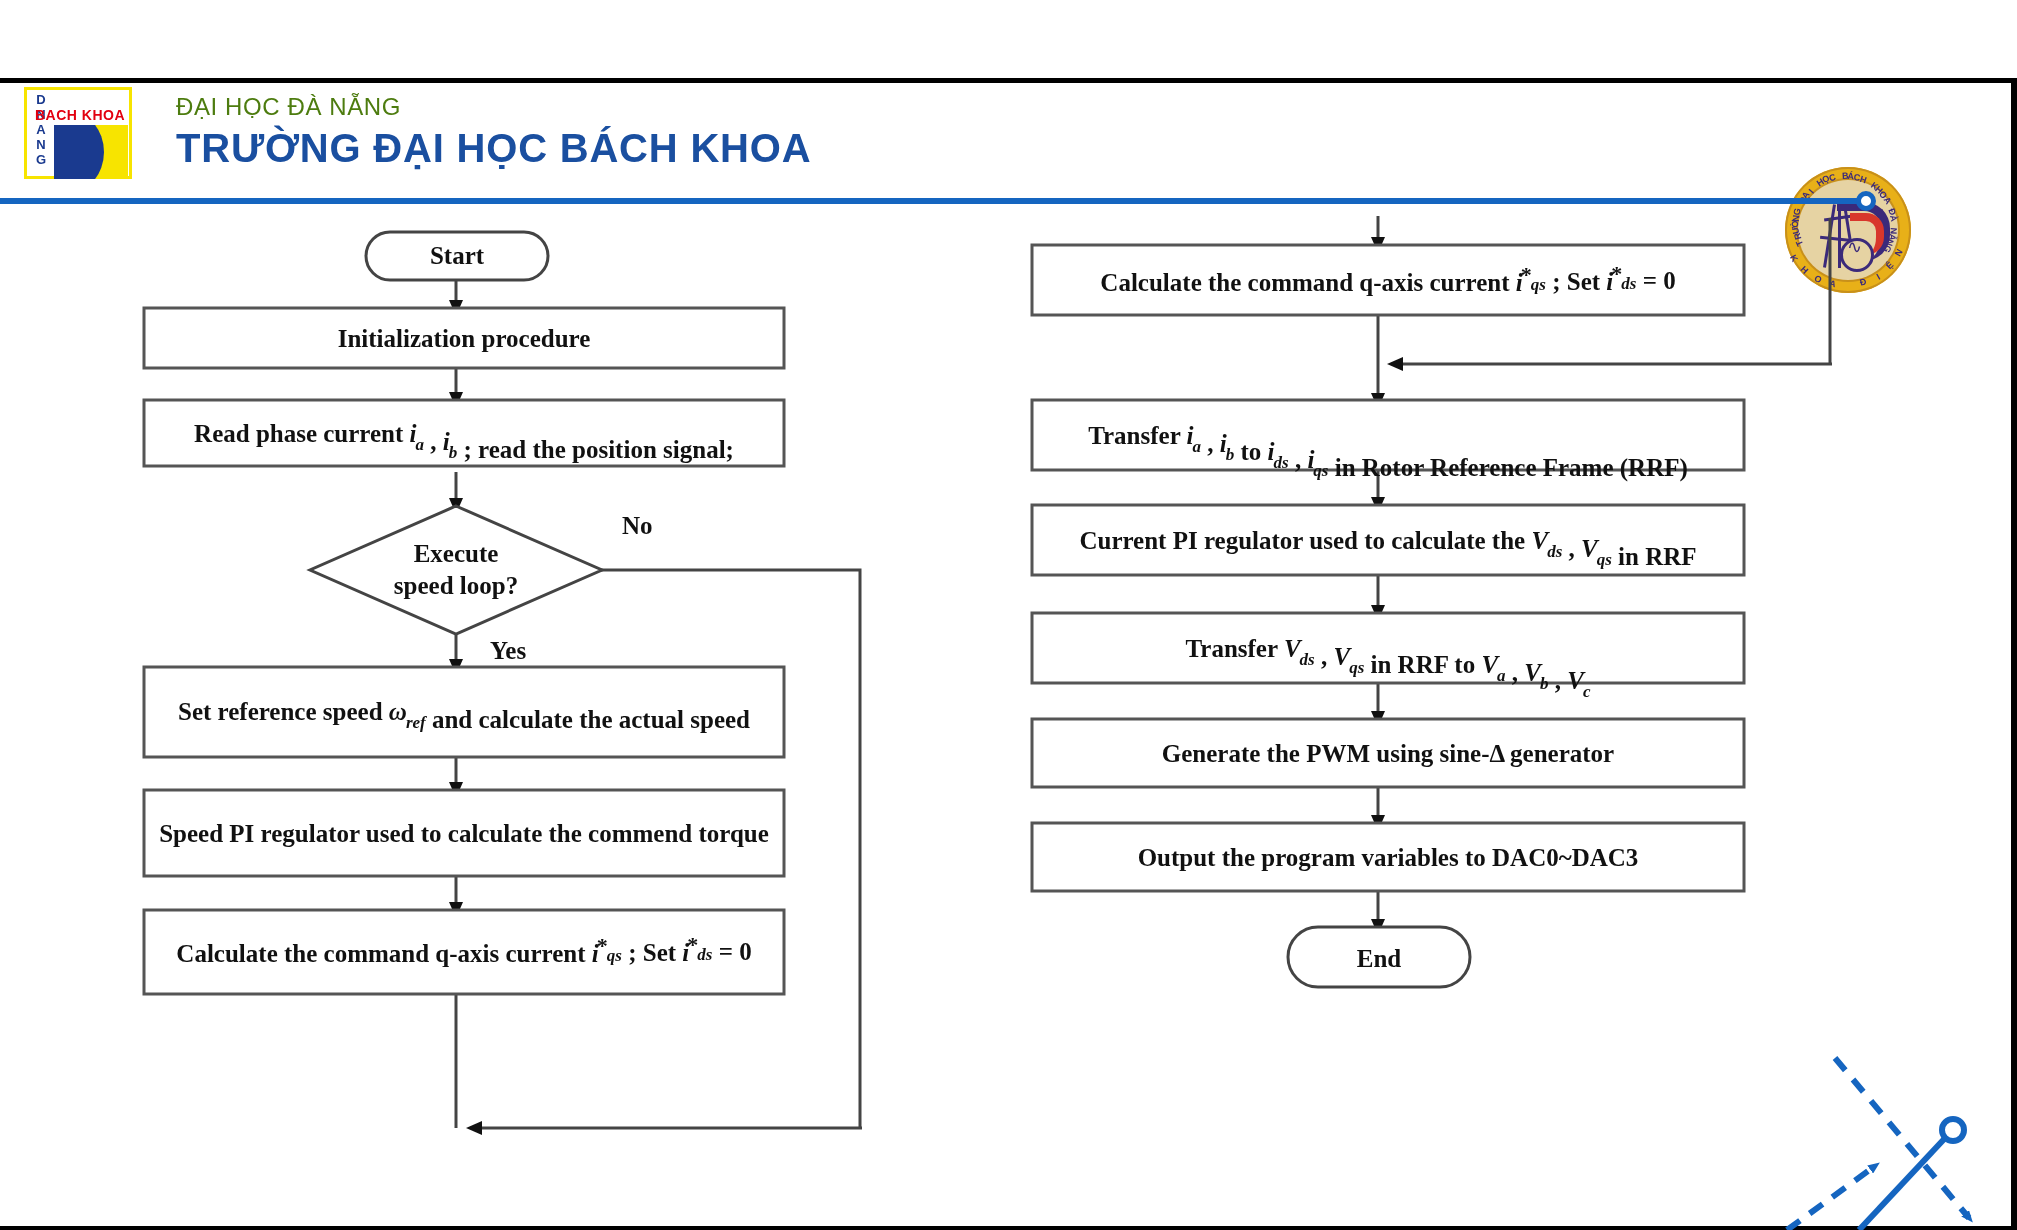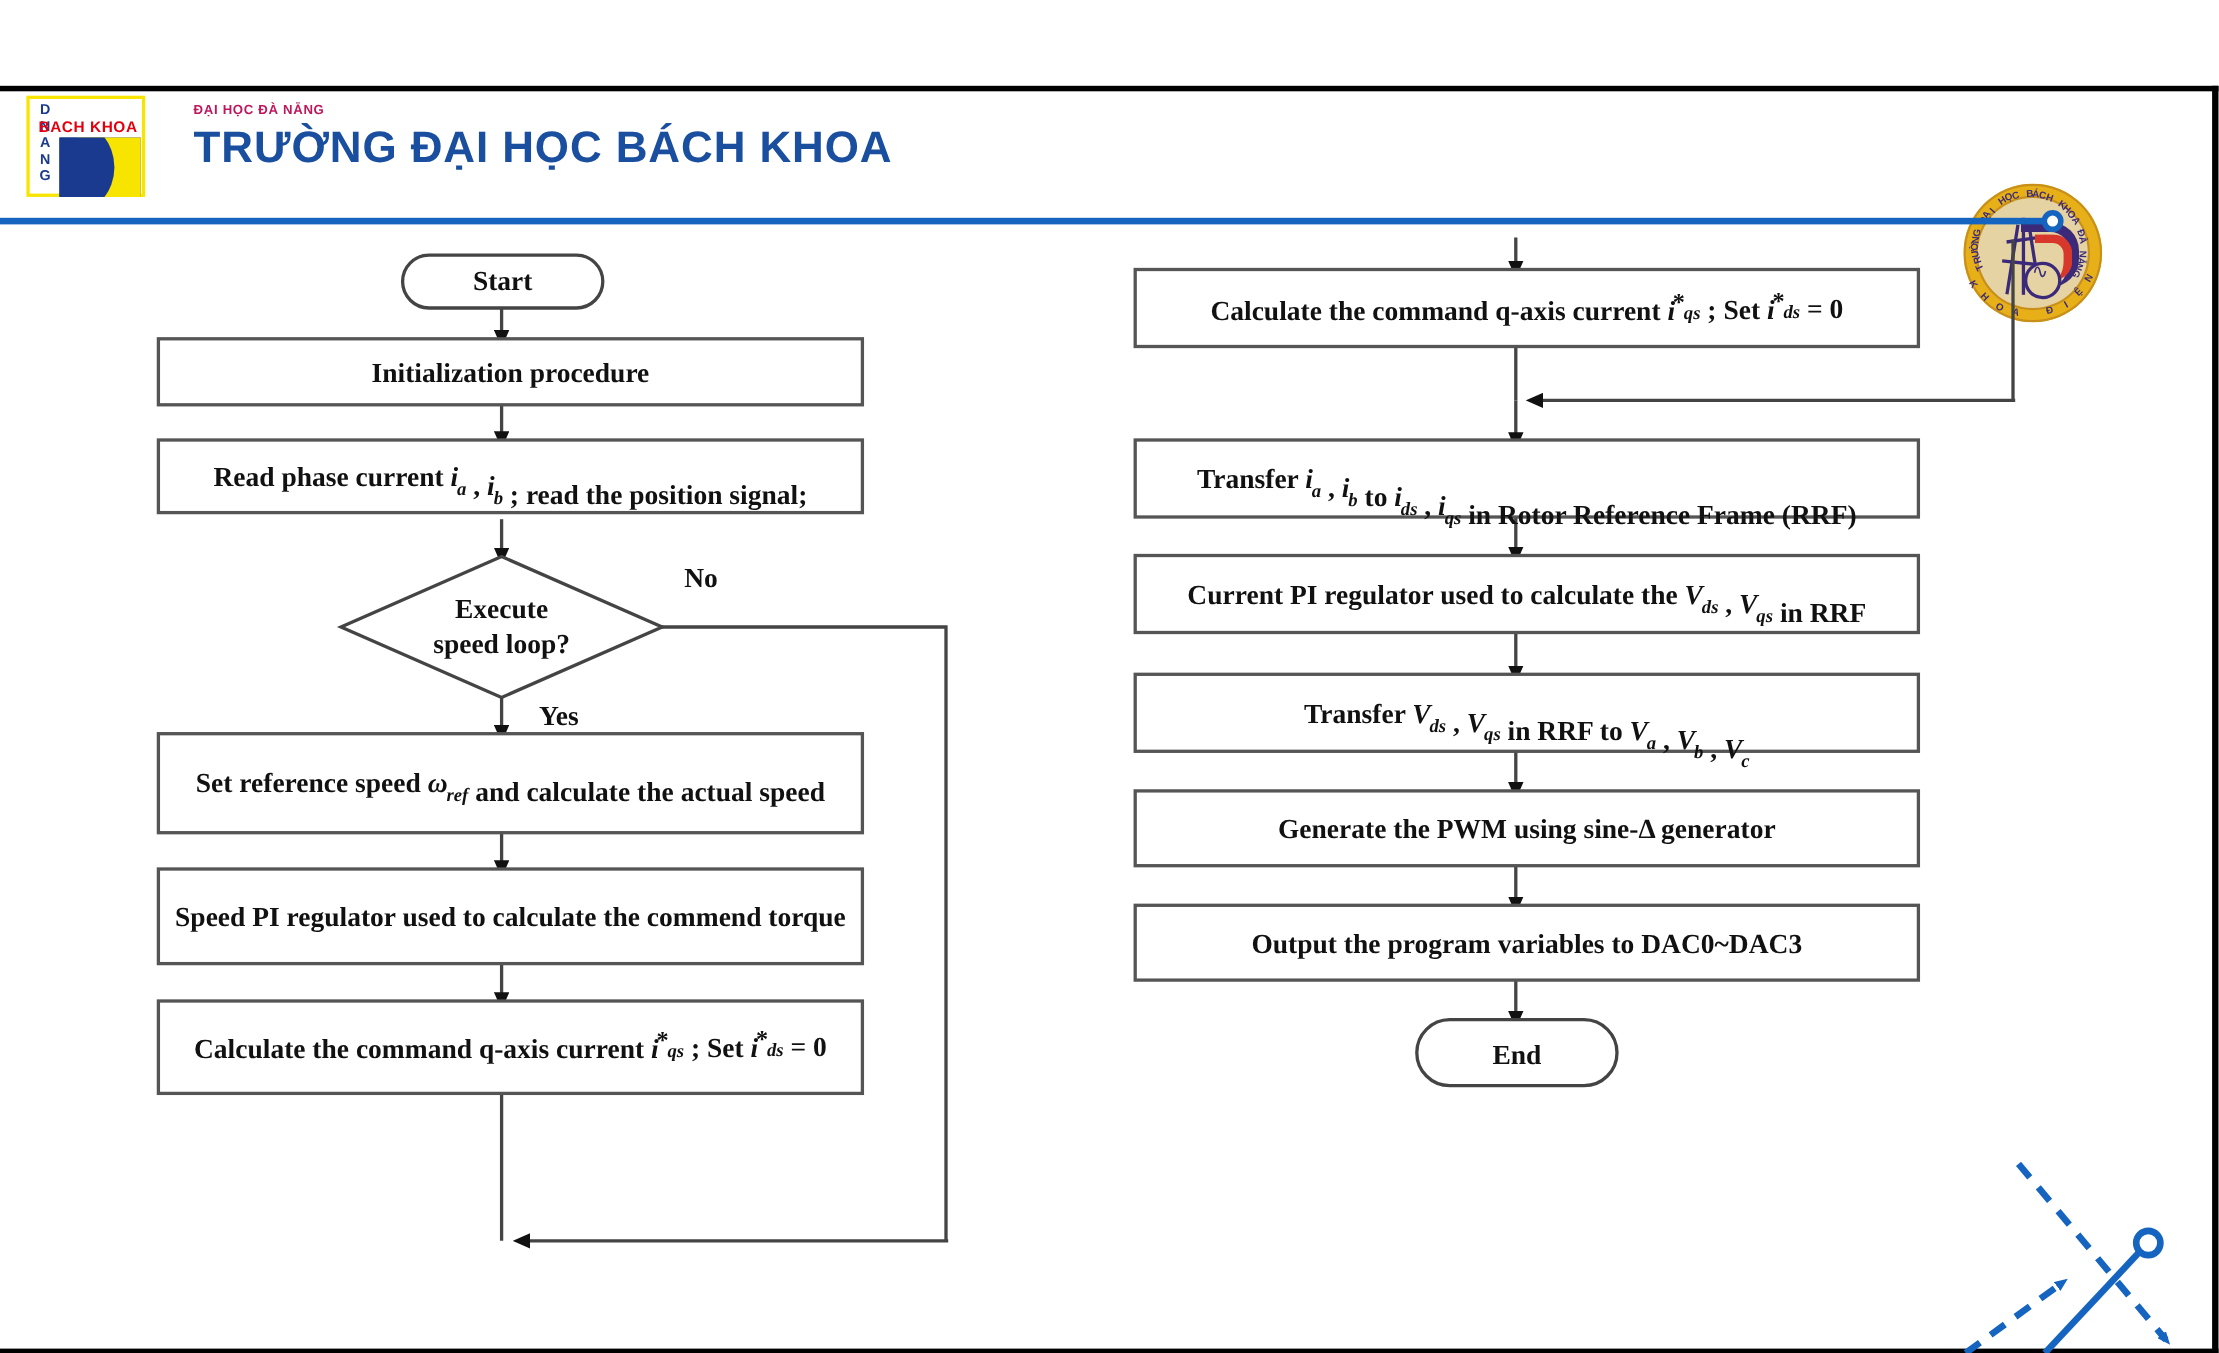--- a/index.html
+++ b/index.html
@@ -25,22 +25,22 @@
       display:flex;flex-direction:column;align-items:center;line-height:15px;}
   .logo-left .bk{position:absolute;left:8px;top:17px;font-family:"Liberation Sans",sans-serif;
       font-size:14px;font-weight:800;color:#e2000f;letter-spacing:.5px;}
   .logo-left .shape{position:absolute;left:27px;top:35px;width:74px;height:54px;background:#1a3a8f;overflow:hidden;}
   .logo-left .shape:after{content:"";position:absolute;left:8px;top:-17px;width:78px;height:88px;
       border-radius:50%;background:#f7e400;}
   .logo-left .shape:before{content:"";position:absolute;left:-22px;top:-14px;width:72px;height:82px;
       border-radius:50%;background:#1a3a8f;z-index:2;}
 
   .htext{position:absolute;left:176px;top:10px;}
-  .htext .line1{font-family:"Liberation Sans",sans-serif;font-size:12px;font-weight:700;
-      color:#be185d;letter-spacing:.6px;}
+  .htext .line1{font-family:"Liberation Sans",sans-serif;font-size:24px;font-weight:400;
+      color:#4d7c0f;letter-spacing:.6px;}
   .htext .line2{font-family:"Liberation Sans",sans-serif;font-size:40px;font-weight:800;
       color:#1a4fa0;letter-spacing:.8px;margin-top:5px;}
 
   
   .seal{position:absolute;left:1785px;top:84px;width:126px;height:126px;border-radius:50%;
      background:#e8b018;box-shadow:0 0 0 2px #c8901a inset;}
   .seal .inner{position:absolute;left:13px;top:13px;width:100px;height:100px;border-radius:50%;
      background:#e6d3a3;box-shadow:0 0 0 2px #c8901a;overflow:hidden;}
   .seal .ring-text{position:absolute;inset:0;}
   .seal .ring-text span{position:absolute;left:50%;top:50%;font-family:"Liberation Sans",sans-serif;

